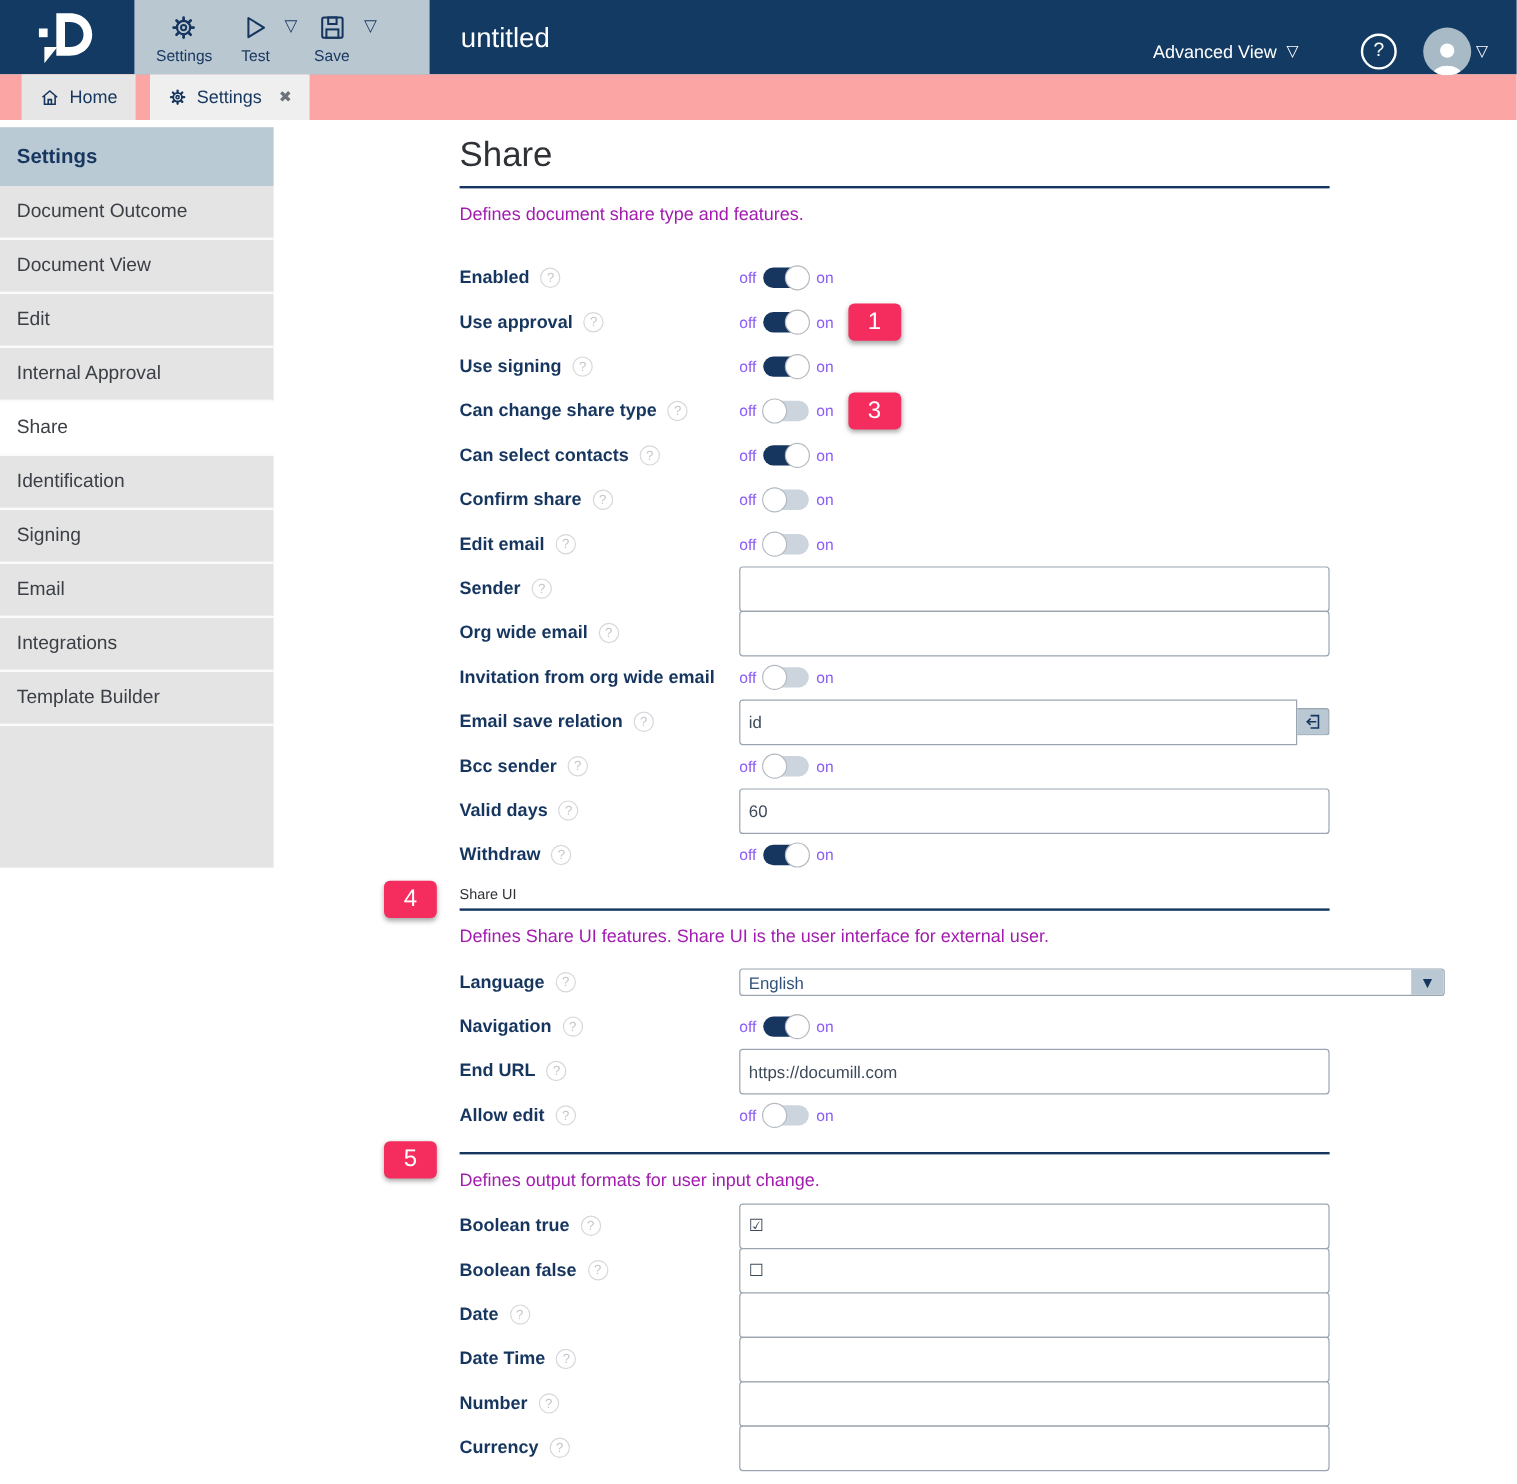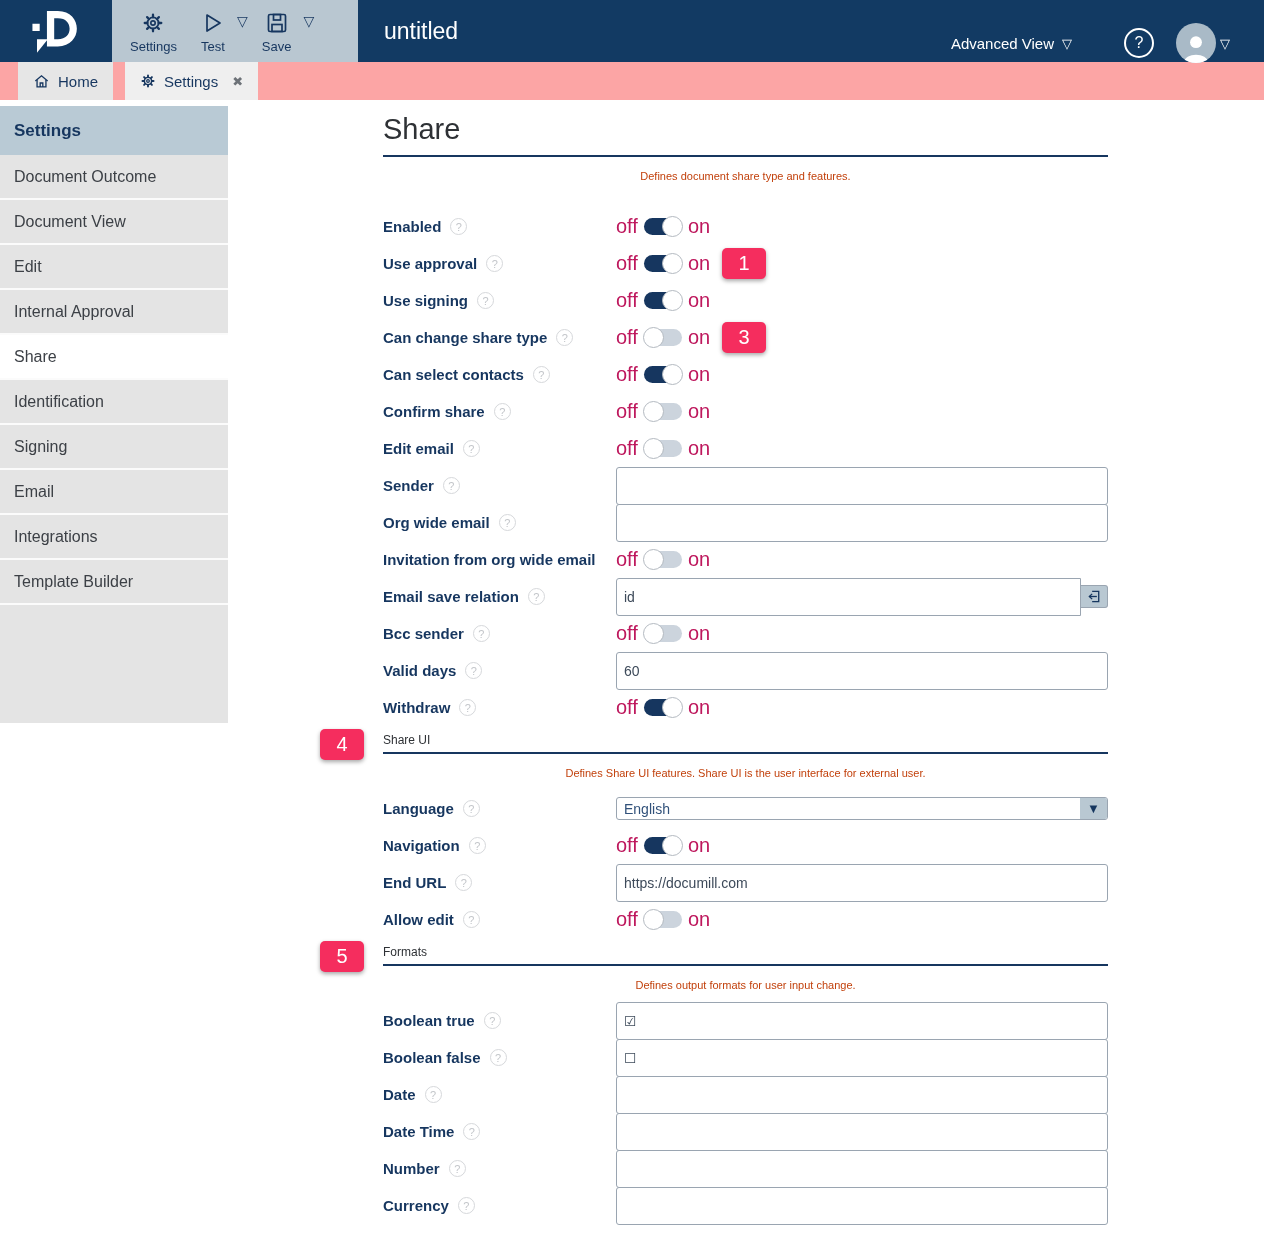--- a/index.html
+++ b/index.html
@@ -8,21 +8,21 @@
 
   
   .topbar { height:62px; background:#123a63; display:flex; align-items:stretch; color:#fff; }
   .logo { width:112px; display:flex; align-items:center; justify-content:center; }
   .toolbar { width:246px; background:#b9c7d1; color:#16365f; display:flex; align-items:stretch; padding:0 6px; }
   .tool { display:flex; flex-direction:column; align-items:center; justify-content:center; padding:5px 12px 4px; cursor:default; }
   .tool .ic { height:28px; display:flex; align-items:center; }
   .tool .lab { font-size:13px; margin-top:2px; }
   .drop-arrow { font-size:14px; color:#16365f; margin:14px 2px 0 0; line-height:1; }
   .doc-title { align-self:center; margin-left:26px; font-size:23px; font-weight:400; }
-  .topbar-right { margin-left:auto; display:flex; align-items:center; padding-right:34px;margin-top:24px; }
+  .topbar-right { margin-left:auto; display:flex; align-items:center; padding-right:24px;margin-top:24px; }
   .adv { font-size:15px; display:flex; align-items:center; gap:8px; margin-right:52px; }
   .adv .tri { font-size:13px; }
   .help-circle { width:30px; height:30px; border:2px solid #fff; border-radius:50%;
     display:flex; align-items:center; justify-content:center; font-size:16px; margin-right:22px; }
   .avatar { width:40px; height:40px; border-radius:50%; background:#a9bac7; overflow:hidden;
     display:flex; align-items:flex-end; justify-content:center; }
   .avatar-drop { font-size:13px; color:#fff; margin-left:4px; }
 
   
   .tabbar { height:38px; background:#fca5a5; display:flex; align-items:stretch; padding-left:18px; }
@@ -41,46 +41,46 @@
   .side-item.selected { background:#ffffff; }
   .side-filler { height:118px; background:#e4e4e4; }
 
   
   .main { flex:1; padding:7px 0 0 155px; }
   .section { width:725px; }
   .sec-head { position:relative; border-bottom:2px solid #16365f; padding-bottom:5px; }
   .section.primary .sec-head { padding-bottom:9px; }
   .sec-title { font-size:12px; font-weight:400; color:#2e3135; }
   .section.primary .sec-title { font-size:29px; }
-  .sec-desc { font-size:11px; color:#c2410c; margin:13px 0 18px;text-align:center; }
+  .sec-desc { font-size:15px; color:#a21caf; margin:13px 0 18px; }
   .section.primary .sec-desc { margin-bottom:33px; }
 
   .row { display:flex; align-items:center; height:23px; margin-bottom:14px; }
   .row-label { width:233px; flex:0 0 233px; display:flex; align-items:center; white-space:nowrap;
     font-size:15px; font-weight:700; color:#16365f; }
   .help { width:17px; height:17px; flex:0 0 17px; border:1px solid #d6d8db; border-radius:50%; color:#c3c6ca;
     font-size:11px; font-weight:400; display:flex; align-items:center; justify-content:center; margin-left:9px; }
   .ctrl { display:flex; align-items:center; flex:1; }
 
-  .tg-lab { font-size:20px; color:#be185d; }
+  .tg-lab { font-size:13px; color:#8b5cf6; }
   .toggle { width:38px; height:17px; border-radius:9px; margin:0 6px; position:relative; cursor:pointer; }
   .toggle.on  { background:#16365f; }
   .toggle.off { background:#ccd4dd; }
   .knob { width:21px; height:21px; border-radius:50%; background:#fff; border:1px solid #b4bac1;
     position:absolute; top:-2px; }
   .toggle.on  .knob { right:-1px; }
   .toggle.off .knob { left:-1px; }
 
   .inp { width:492px; height:38px; border:1px solid #9aa5b1; border-radius:3px; padding:0 7px;
     font-size:14px; color:#3d4a5a; font-family:"Liberation Sans","DejaVu Sans",sans-serif; background:#fff; }
   .inp.short { width:465px; border-radius:3px 0 0 3px; }
   .inp-btn { width:27px; height:23px; background:#b9c8d2; border:1px solid #9aa5b1; border-left:none;
     border-radius:0 3px 3px 0; display:flex; align-items:center; justify-content:center; cursor:pointer; }
 
-  .select { width:492px; height:23px; border:1px solid #9aa5b1; border-radius:3px; background:#fff;
+  .select { width:588px; height:23px; border:1px solid #9aa5b1; border-radius:3px; background:#fff;
     display:flex; align-items:center; overflow:hidden; cursor:pointer; }
   .select .val { flex:1; padding-left:7px; font-size:14px; color:#31517a; }
   .select .btn { width:27px; height:23px; background:#b9c8d2; color:#16365f; font-size:13px;
     display:flex; align-items:center; justify-content:center; }
 
   
   .badge { width:44px; height:31px; background:#f52d5e; color:#fff; border-radius:5px;
     display:flex; align-items:center; justify-content:center; font-size:20px;
     box-shadow:0 2px 4px rgba(0,0,0,.35); }
   .row .badge { margin:-4px 0 -4px 12px; }
@@ -462,21 +462,20 @@
               <span class="toggle off">
                 <span class="knob"></span>
               </span>
               <span class="tg-lab">on</span>
             </div>
           </div>
         </div>
         <div class="section">
           <div class="sec-head">
             <div class="badge">5</div>
-            <div class="sec-title">Formats</div>
           </div>
           <div class="sec-desc">Defines output formats for user input change.</div>
           <div class="row">
             <div class="row-label">
               <span>Boolean true</span>
               <span class="help">?</span>
             </div>
             <div class="ctrl">
               <input class="inp" type="text" value="☑" style="">
             </div>

